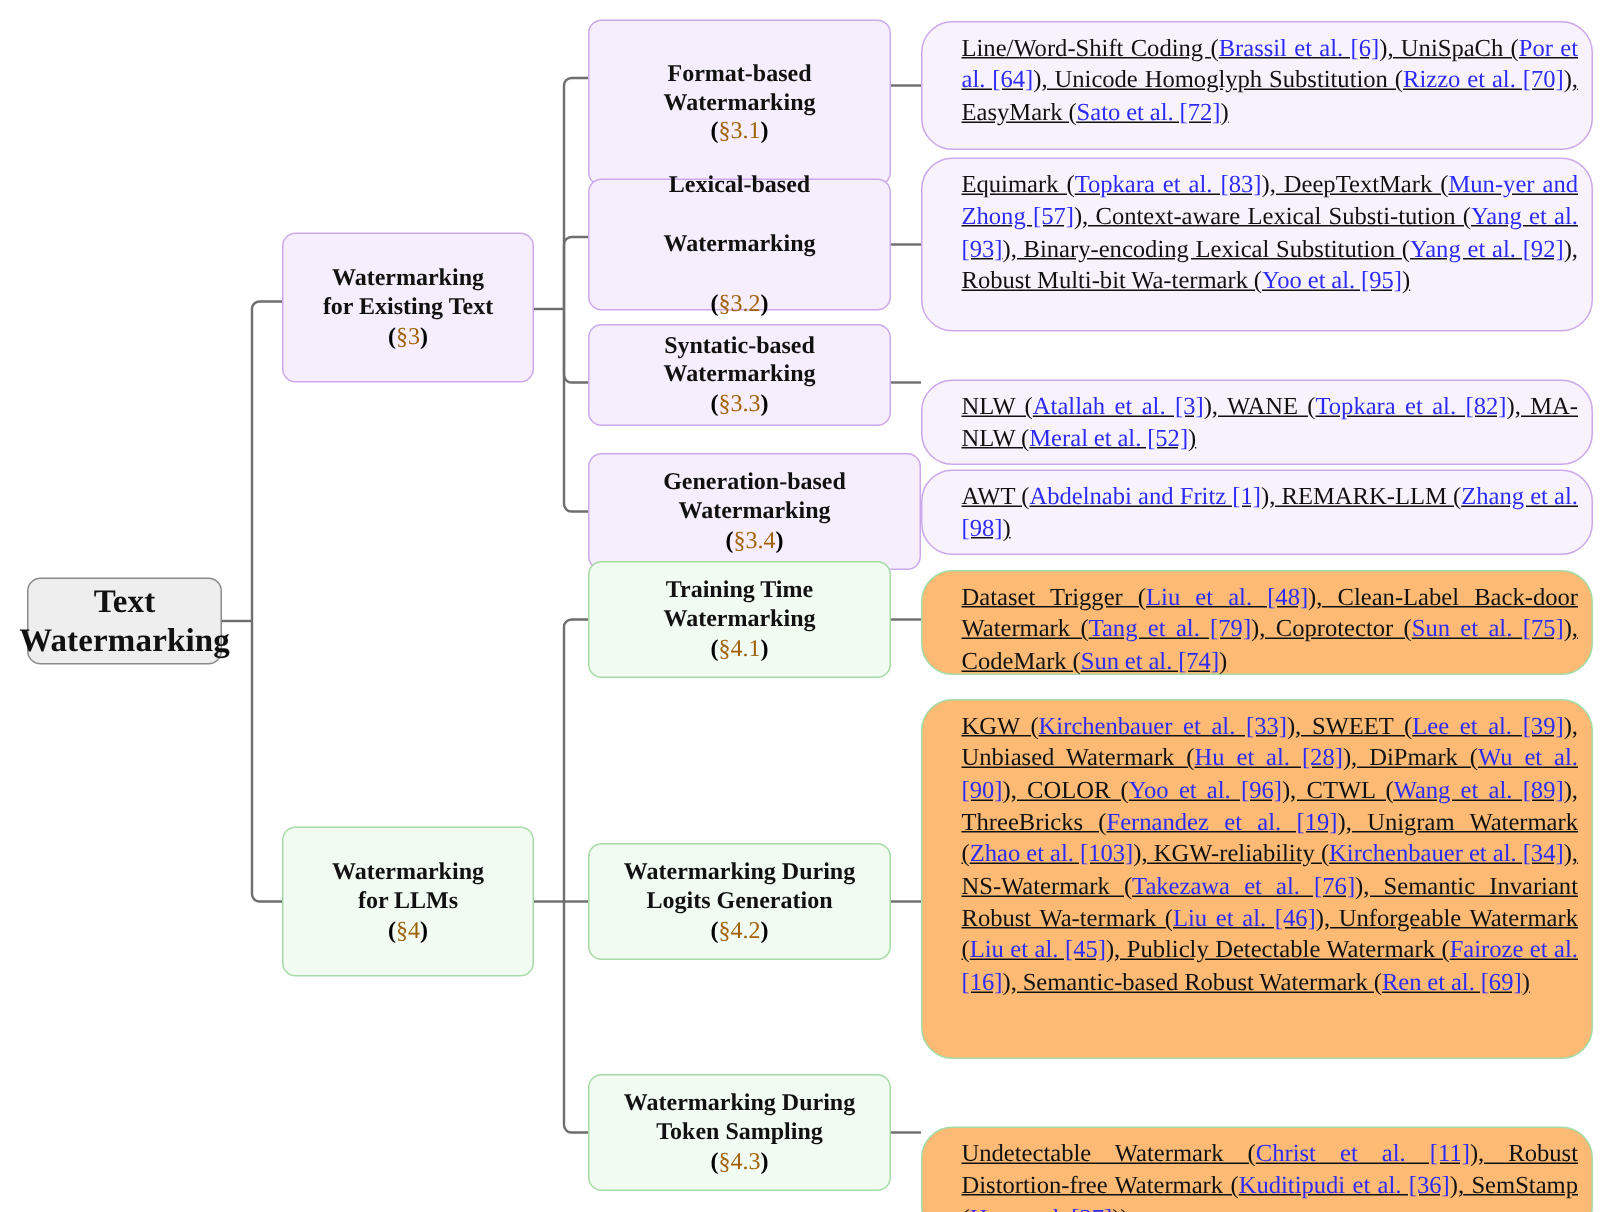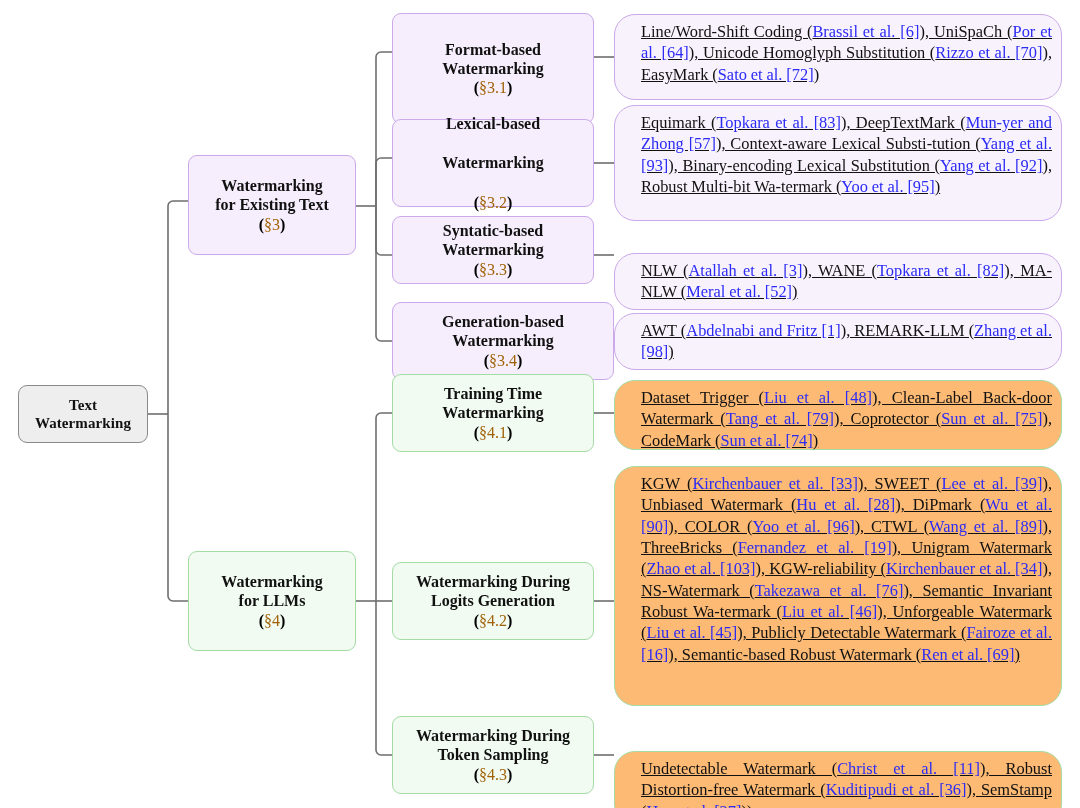--- a/index.html
+++ b/index.html
@@ -24,21 +24,21 @@
     border-radius: 9px;
     text-align: center;
     font-weight: bold;
     line-height: 1.2;
     color: #111;
   }
   .node .ln { display: block; white-space: nowrap; }
 
   .node.root {
     background: #eeeeee; border: 1.4px solid #8a8a8a;
-    font-size: 15px; letter-spacing: .1px;
+    font-size: 22px; letter-spacing: .1px;
   }
   .node.purple {
     background: #f6eefc; border: 1.4px solid #cba9ea;
     font-size: 16px;
   }
   .node.green {
     background: #f1fbf1; border: 1.4px solid #a5dba5;
     font-size: 16px;
   }
   .sec { color: #000; font-weight: bold; }

